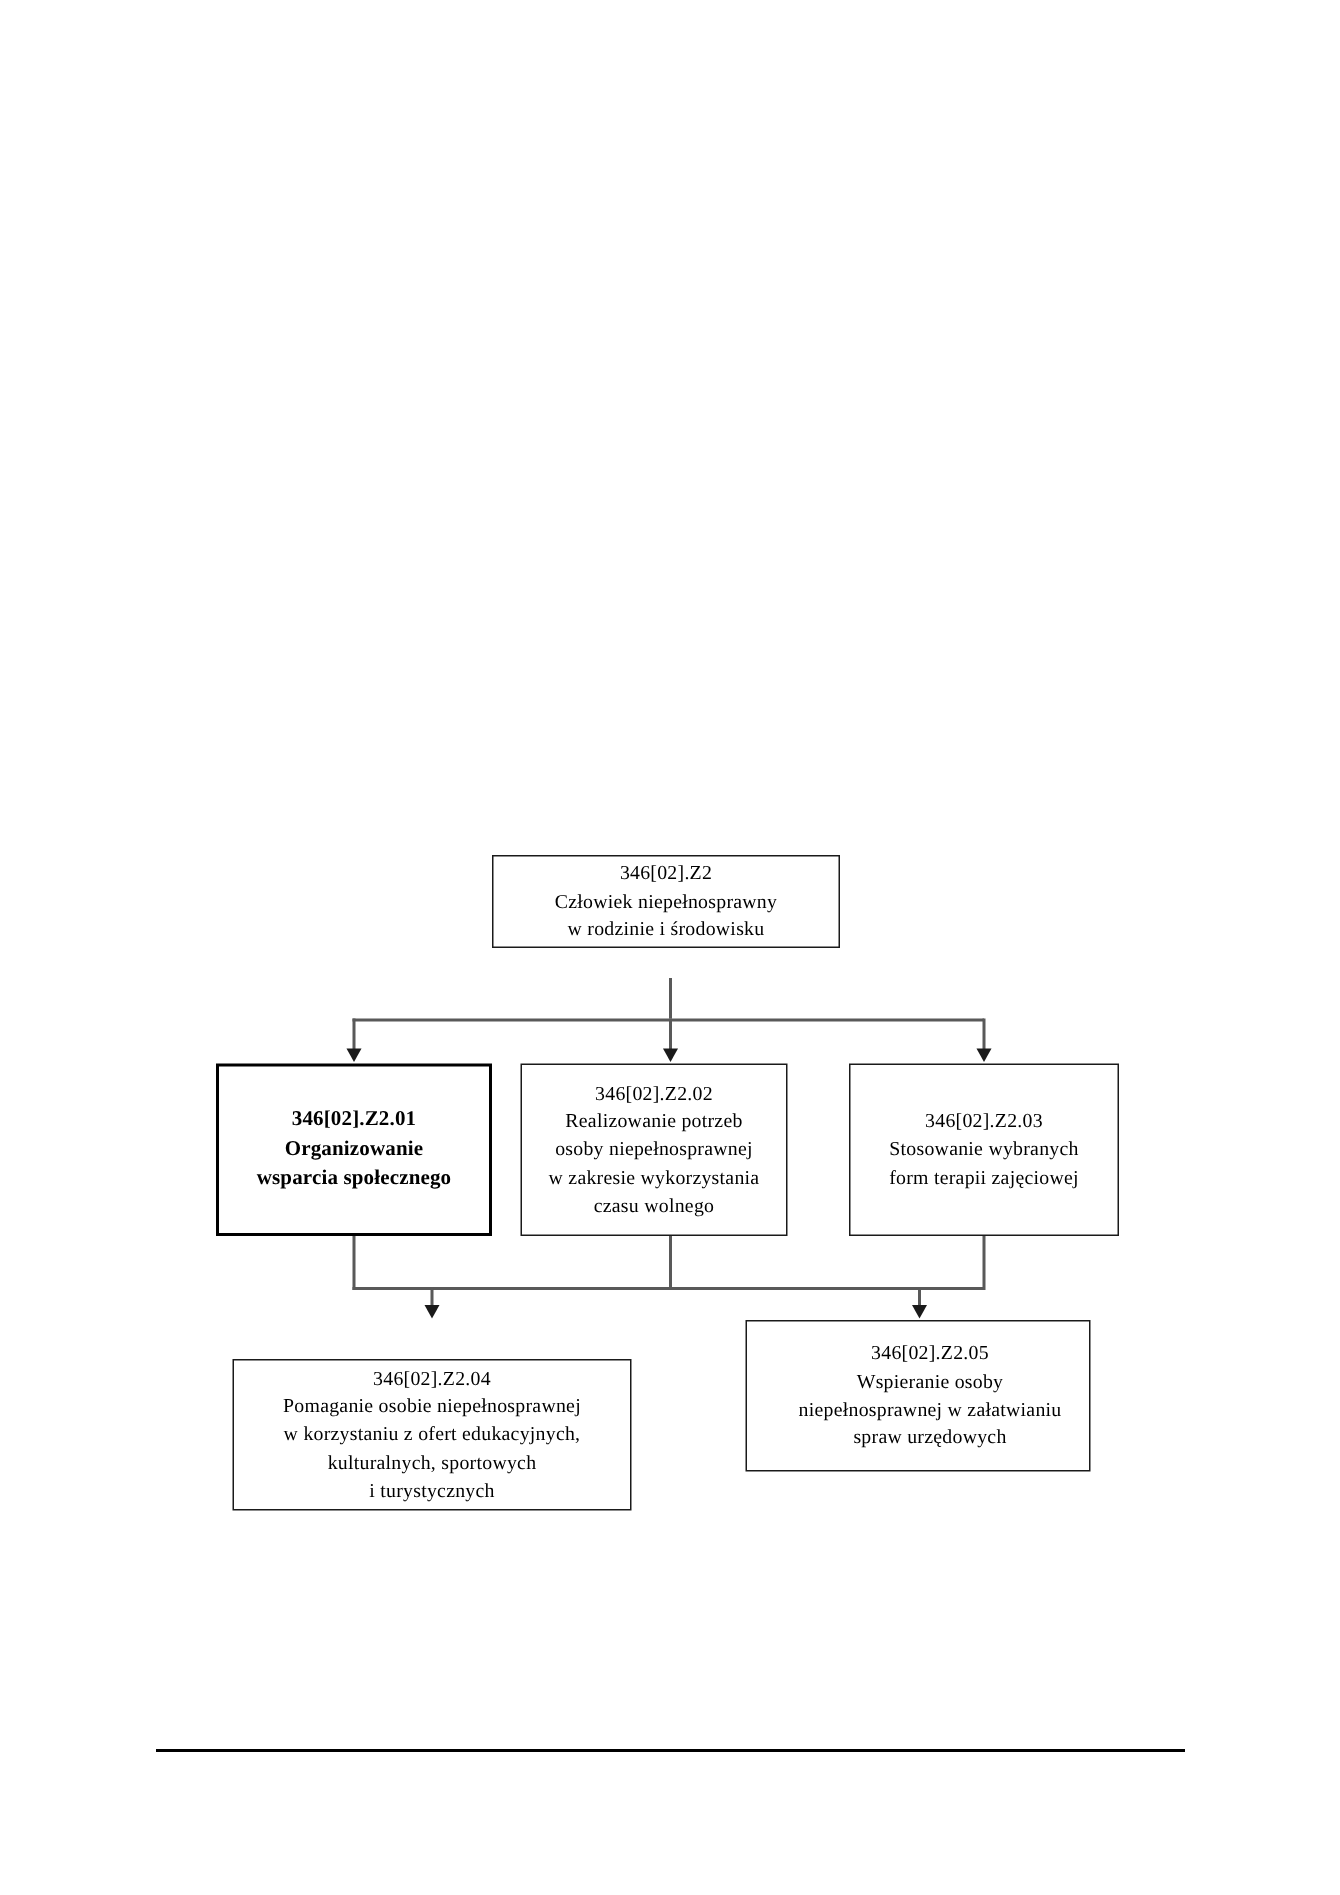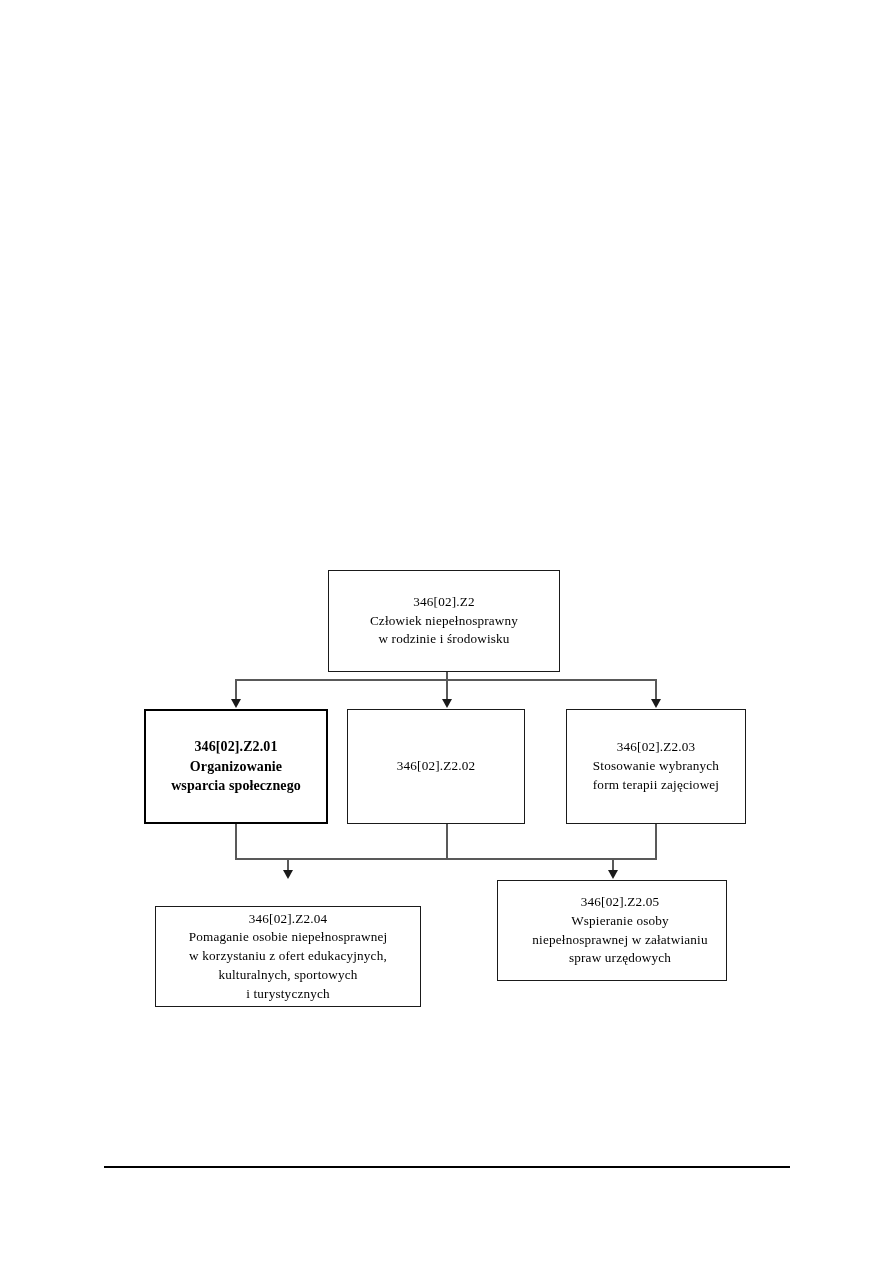--- a/index.html
+++ b/index.html
@@ -98,21 +98,21 @@
     background: #000000;
   }
 </style>
 </head>
 <body>
 
 <div id="page">
 
   <div id="diagram">
 
-    <div class="node" style="left:328px; top:570px; width:232px; height:102px;">
+    <div class="node" style="left:328px; top:570px; width:232px; height:62px;">
       <span class="code">346[02].Z2</span>
       <span class="title">Człowiek niepełnosprawny
 w rodzinie i środowisku</span>
     </div>
 
     <div class="vline" style="left:446px; top:652px; height:27px;"></div>
 
     <div class="hline" style="left:235px; top:679px; width:421px;"></div>
 
     <div class="vline" style="left:235px; top:679px; height:22px;"></div>
@@ -125,20 +125,24 @@
     <div class="arrowhead" style="left:650.5px; top:699px;"></div>
 
     <div class="node emphasis" style="left:144px; top:709px; width:184px; height:115px;">
       <span class="code">346[02].Z2.01</span>
       <span class="title">Organizowanie
 wsparcia społecznego</span>
     </div>
 
     <div class="node" style="left:347px; top:709px; width:178px; height:115px;">
       <span class="code">346[02].Z2.02</span>
+      <span class="title">Realizowanie potrzeb
+osoby niepełnosprawnej
+w zakresie wykorzystania
+czasu wolnego</span>
     </div>
 
     <div class="node" style="left:566px; top:709px; width:180px; height:115px;">
       <span class="code">346[02].Z2.03</span>
       <span class="title">Stosowanie wybranych
 form terapii zajęciowej</span>
     </div>
 
     <div class="vline" style="left:235px; top:824px; height:36px;"></div>
     <div class="vline" style="left:446px; top:824px; height:36px;"></div>

